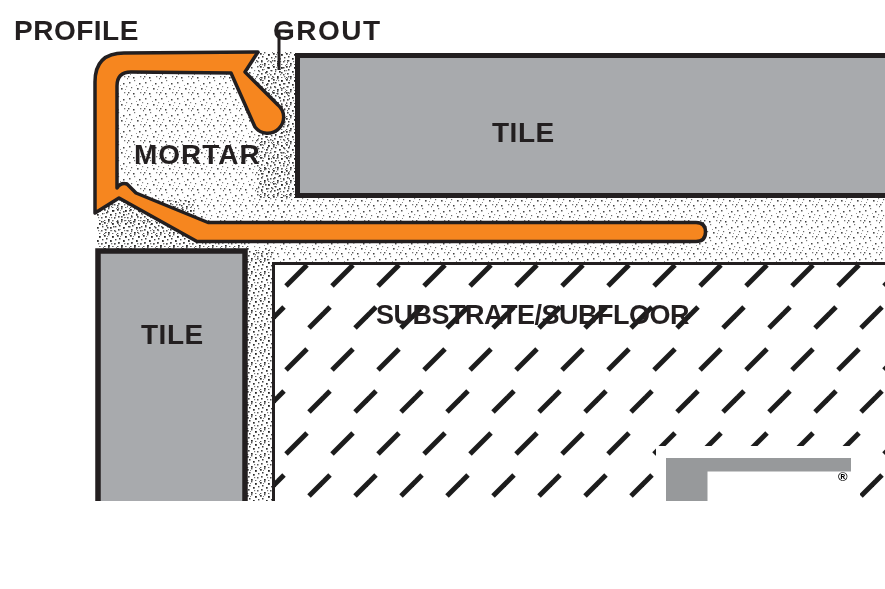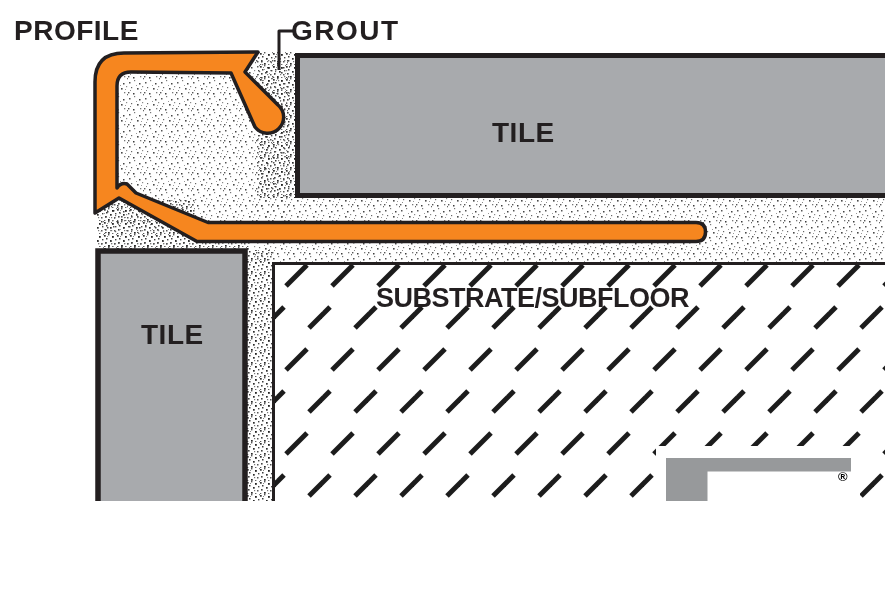--- a/index.html
+++ b/index.html
@@ -15,25 +15,25 @@
   .label {
     position: absolute;
     font-family: "Liberation Sans", sans-serif;
     font-weight: 700;
     color: #231F20;
     line-height: 1;
     white-space: nowrap;
     letter-spacing: 0.5px;
   }
   .lbl-profile   { left: 14px;  top: 17px;  font-size: 28px; }
-  .lbl-grout     { left: 291px; top: 17px;  font-size: 28px; letter-spacing: 1.5px; text-align: right; }
+  .lbl-grout     { left: 273px; top: 17px;  font-size: 28px; letter-spacing: 1.5px; text-align: right; }
   .lbl-mortar    { left: 134px; top: 141px; font-size: 28px; letter-spacing: 1px; }
   .lbl-tile-top  { left: 492px; top: 119px; font-size: 28px; }
   .lbl-tile-left { left: 141px; top: 321px; font-size: 28px; }
-  .lbl-substrate { left: 376px; top: 285px; font-size: 27px; letter-spacing: -0.5px; }
+  .lbl-substrate { left: 376px; top: 302px; font-size: 27px; letter-spacing: -0.5px; }
   .logo-text {
     position: absolute;
     font-family: "Liberation Sans", sans-serif;
     font-weight: 700;
     color: #000000;
     line-height: 1;
     white-space: nowrap;
     letter-spacing: -1.5px;
   }
   .logo-schluter { left: 714px; top: 479px; font-size: 29px; }
@@ -128,19 +128,20 @@
 
     <g>
       <rect x="656" y="446" width="204" height="122" fill="#ffffff"></rect>
       <path d="M 666 458 L 851 458 L 851 471.5 L 707.5 471.5 L 707.5 505 L 666 505 Z" fill="#97999B"></path>
       <path d="M 849 509 L 849 558 L 668 558 L 668 544.5 L 808.5 544.5 L 808.5 509 Z" fill="#F6861F"></path>
     </g>
   </svg>
 
   <div class="label lbl-profile">PROFILE</div>
   <div class="label lbl-grout">GROUT</div>
+  <div class="label lbl-mortar">MORTAR</div>
   <div class="label lbl-tile-top">TILE</div>
   <div class="label lbl-tile-left">TILE</div>
   <div class="label lbl-substrate">SUBSTRATE/SUBFLOOR</div>
 
   <div class="logo-text logo-reg">®</div>
 
 </div>
 
 </body></html>

